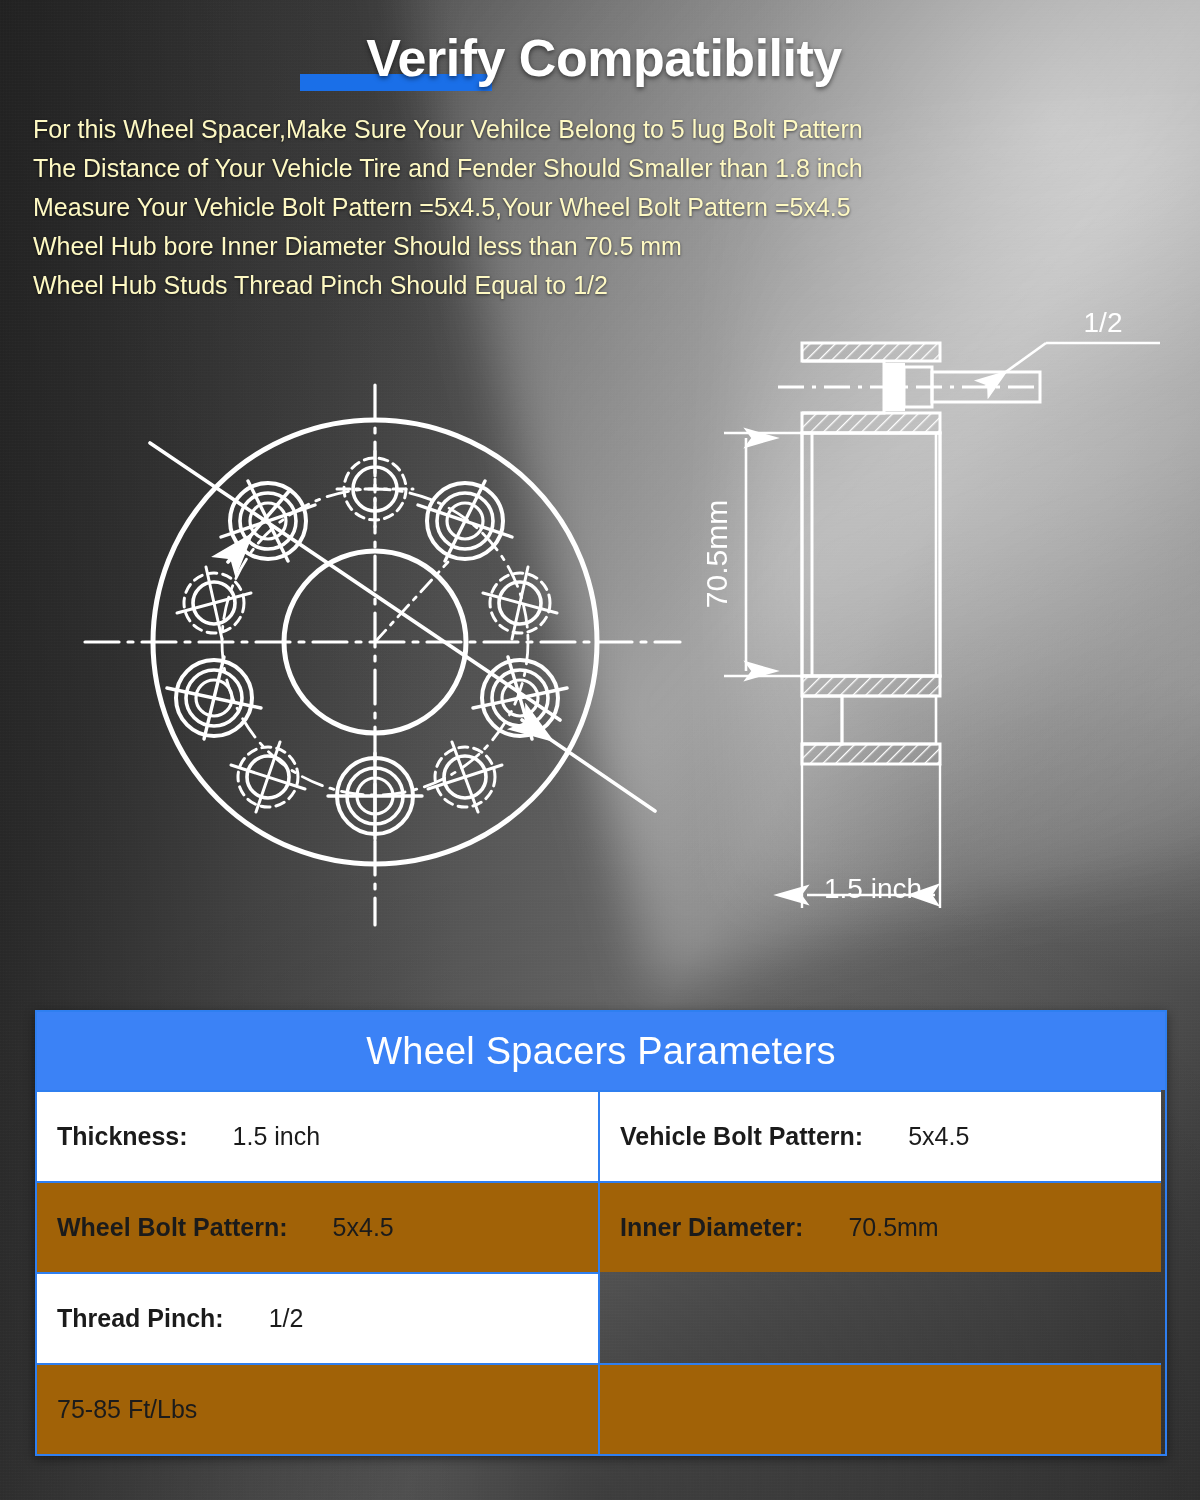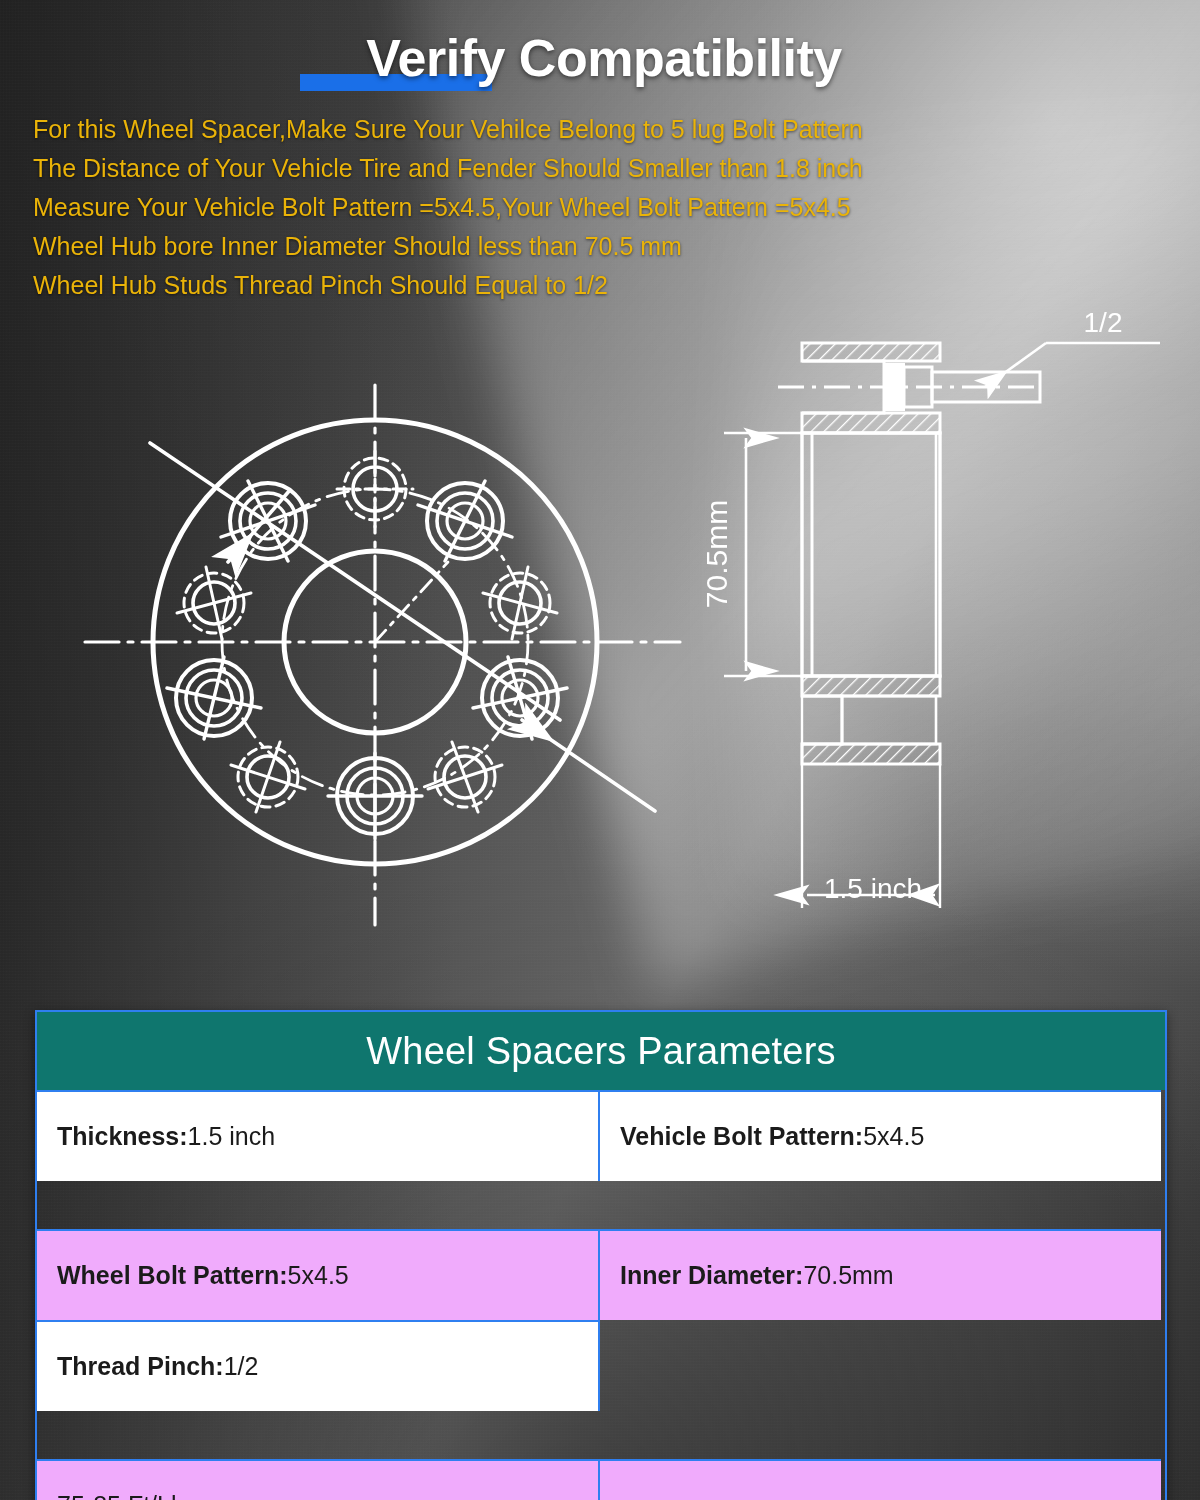--- a/index.html
+++ b/index.html
@@ -57,58 +57,58 @@
   #title-underline{
     position:absolute;left:300px;top:74px;width:192px;height:17px;
     background:#1a6fe8;z-index:1;
   }
 
   
   #spec-lines{
     position:absolute;left:33px;top:110px;width:1000px;z-index:5;
   }
   .spec-line{
-    font-size:25px;line-height:39px;color:#eab308;
+    font-size:25px;line-height:39px;color:#fef9c3;
     white-space:nowrap;
     text-shadow:0 1px 3px rgba(0,0,0,.6);
   }
 
   
   #drawings{position:absolute;left:0;top:300px;width:1200px;height:680px;z-index:4;}
   svg.dwg{display:block;}
 
   
   #table{
     position:absolute;left:35px;top:1010px;width:1128px;
     z-index:6;
     border:2px solid #2f7ff0;
     box-shadow:0 3px 10px rgba(0,0,0,.45);
   }
   #table-header{
-    background:#0f766e;
+    background:#3b82f6;
     height:78px;
     display:flex;align-items:center;justify-content:center;
   }
   #table-header-title{
     color:#ffffff;font-size:38px;font-weight:400;letter-spacing:.2px;
   }
   .trow{display:flex;width:100%;}
   .tcell{
     box-sizing:border-box;
     height:91px;
     display:flex;align-items:center;
     padding-left:20px;
     font-size:25px;color:#1b1b1b;
     border-top:2px solid #2f7ff0;
-    overflow:hidden;white-space:nowrap;
+    overflow:hidden;white-space:nowrap;gap:45px;
   }
   .tcell.left{width:563px;border-right:2px solid #2f7ff0;}
   .tcell.right{width:561px;}
   .row-white .tcell{background:#ffffff;}
-  .row-blue  .tcell{background:#f0abfc;margin-top:48px;}
+  .row-blue  .tcell{background:#a16207;}
   .cell-key{font-weight:bold;}
 </style>
 </head>
 <body>
 
 <div id="bg">
   <div class="bg-base"></div>
   <div class="bg-sweep"></div>
   <div class="bg-sweep2"></div>
   <div class="bg-dark-l"></div>

